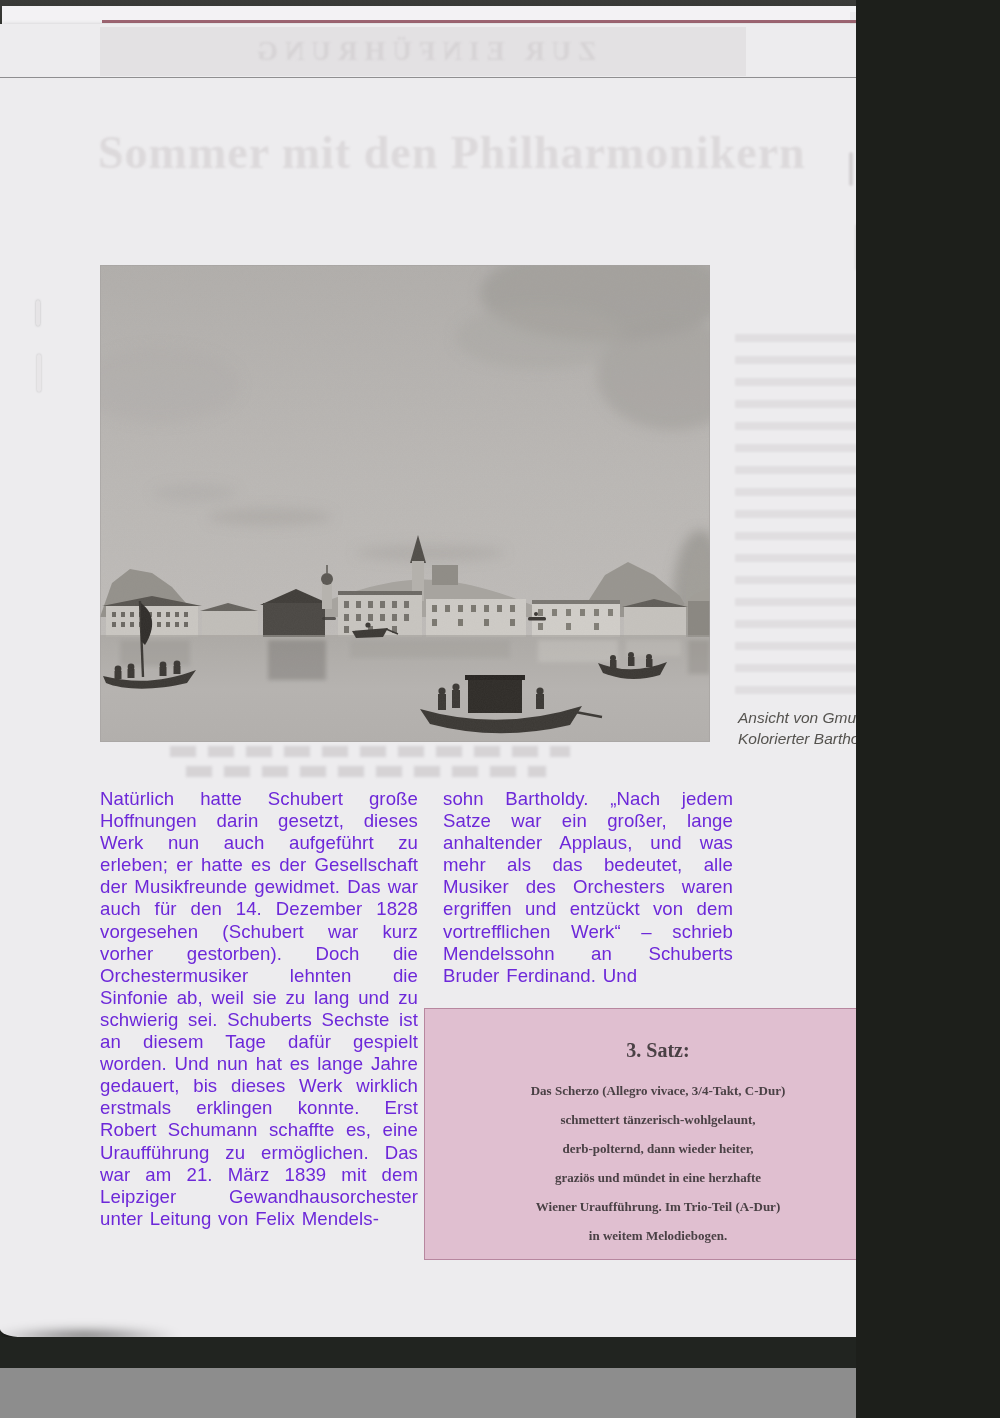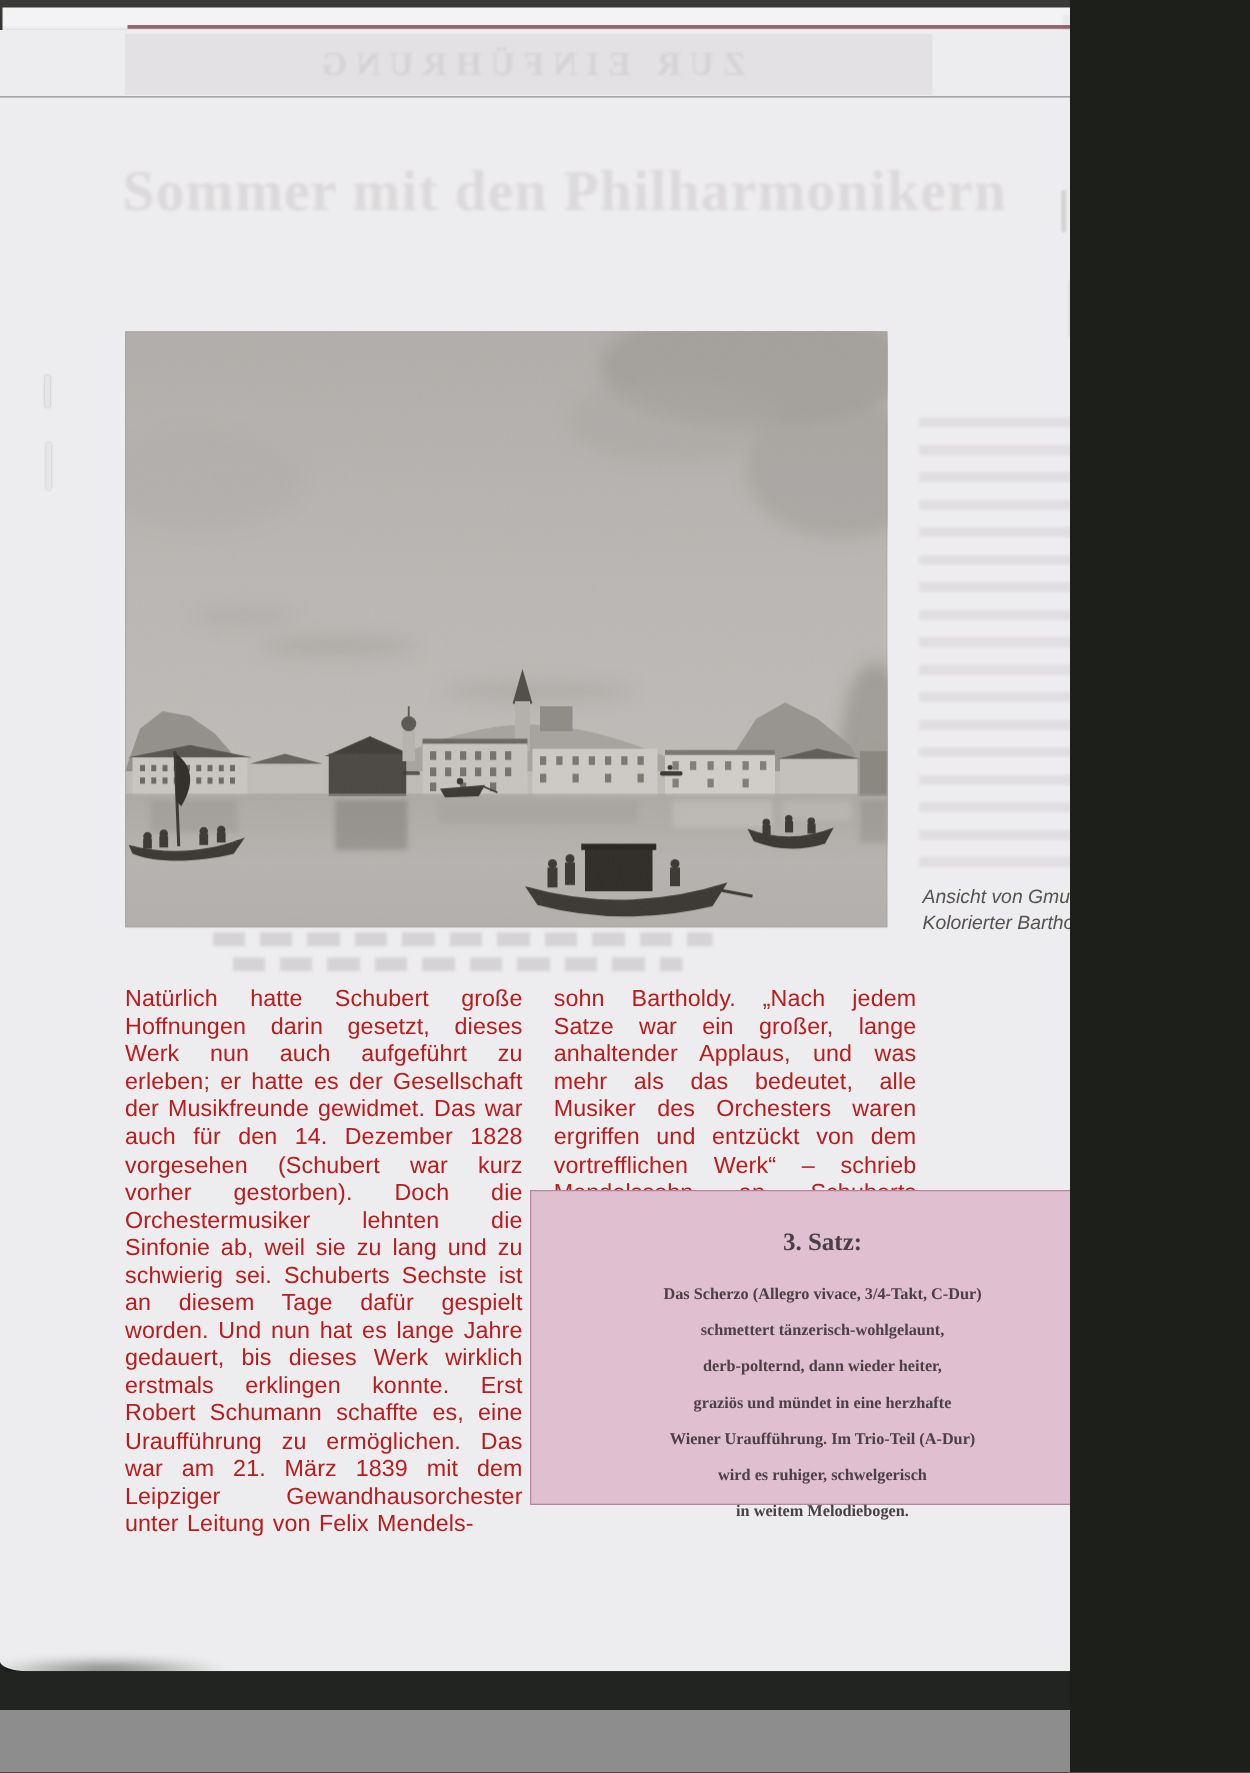--- a/index.html
+++ b/index.html
@@ -49,27 +49,27 @@
   .ghost-col{position:absolute;left:735px;top:310px;width:128px;height:372px;opacity:.5;filter:blur(1.2px);
         background:repeating-linear-gradient(180deg,#d5d2d4 0 8px,rgba(0,0,0,0) 8px 22px);}
 
   
   .staple{position:absolute;left:36px;top:276px;width:4px;height:26px;background:#e6e4e6;
         box-shadow:0 0 2px rgba(120,120,120,.5);border-radius:2px;}
   .staple2{position:absolute;left:37px;top:330px;width:4px;height:38px;background:#e8e6e8;
         box-shadow:0 0 2px rgba(120,120,120,.4);border-radius:2px;}
 
   
-  .col{position:absolute;top:764px;font-size:18.6px;line-height:22.1px;color:#b91c1c;
+  .col{position:absolute;top:764px;font-size:18.6px;line-height:22.1px;color:#6d28d9;
        text-align:justify;letter-spacing:.1px;word-spacing:1.5px;}
   .col-left{left:100px;width:318px;}
   .col-right{left:443px;width:290px;}
 
   
-  .info-box{position:absolute;left:424px;top:928px;width:468px;height:252px;background:#e0bfd0;
+  .info-box{position:absolute;left:424px;top:984px;width:468px;height:252px;background:#e0bfd0;
         border:1px solid rgba(150,90,118,.55);box-sizing:border-box;text-align:center;
         font-family:"Liberation Serif",serif;color:#4a4145;padding-top:30px;}
   .box-head{font-weight:bold;font-size:20px;margin-bottom:14px;}
   .box-line{font-weight:bold;font-size:13px;line-height:29px;}
 
   
   .footer-dark{position:absolute;left:0;top:1337px;width:1000px;height:31px;background:#212420;}
   .footer-bar{position:absolute;left:0;top:1368px;width:1000px;height:50px;background:#8d8d8d;}
 </style>
 </head>
@@ -292,21 +292,20 @@
     <div class="col col-left">Natürlich hatte Schubert große Hoffnungen darin gesetzt, dieses Werk nun auch aufgeführt zu erleben; er hatte es der Gesellschaft der Musikfreunde gewidmet. Das war auch für den 14. Dezember 1828 vorgesehen (Schubert war kurz vorher gestorben). Doch die Orchestermusiker lehnten die Sinfonie ab, weil sie zu lang und zu schwierig sei. Schuberts Sechste ist an diesem Tage dafür gespielt worden. Und nun hat es lange Jahre gedauert, bis dieses Werk wirklich erstmals erklingen konnte. Erst Robert Schumann schaffte es, eine Uraufführung zu ermöglichen. Das war am 21. März 1839 mit dem Leipziger Gewandhausorchester unter Leitung von Felix Mendels-</div>
     <div class="col col-right">sohn Bartholdy. „Nach jedem Satze war ein großer, lange anhaltender Applaus, und was mehr als das bedeutet, alle Musiker des Orchesters waren ergriffen und entzückt von dem vortrefflichen Werk“ – schrieb Mendelssohn an Schuberts Bruder Ferdinand. Und</div>
 
     <div class="info-box">
       <div class="box-head">3. Satz:</div>
       <div class="box-line">Das Scherzo (Allegro vivace, 3/4-Takt, C-Dur)</div>
       <div class="box-line">schmettert tänzerisch-wohlgelaunt,</div>
       <div class="box-line">derb-polternd, dann wieder heiter,</div>
       <div class="box-line">graziös und mündet in eine herzhafte</div>
       <div class="box-line">Wiener Uraufführung. Im Trio-Teil (A-Dur)</div>
-      <div class="box-line">wird es ruhiger, schwelgerisch</div>
       <div class="box-line">in weitem Melodiebogen.</div>
     </div>
   </div>
 
   <div class="page-curl-shadow"></div>
   <div class="footer-dark"></div>
 
   <div class="footer-bar">
     
     

